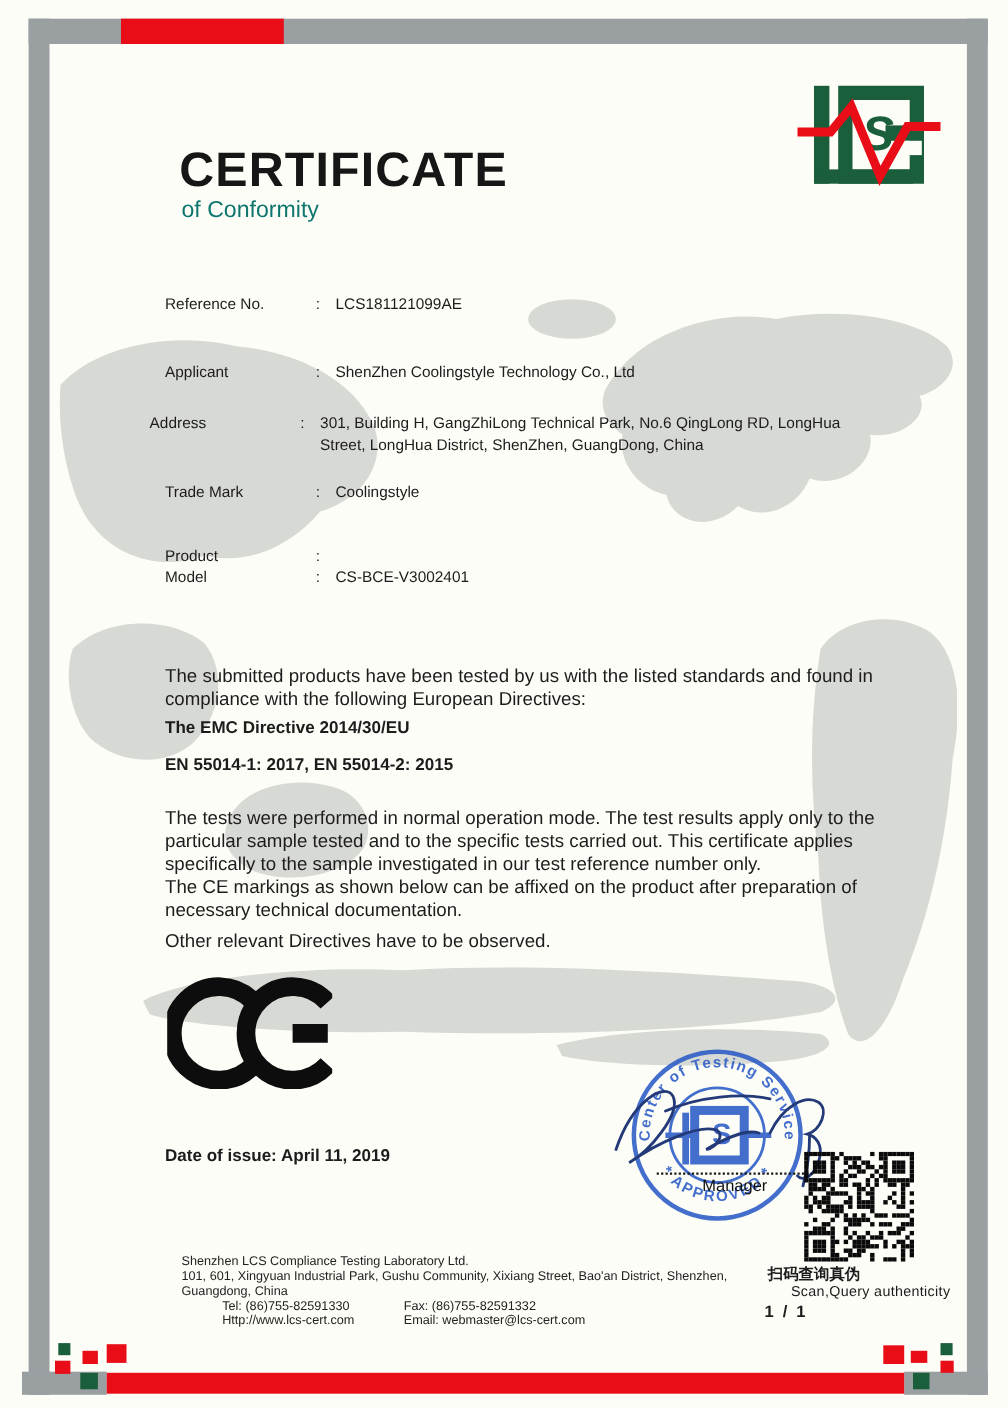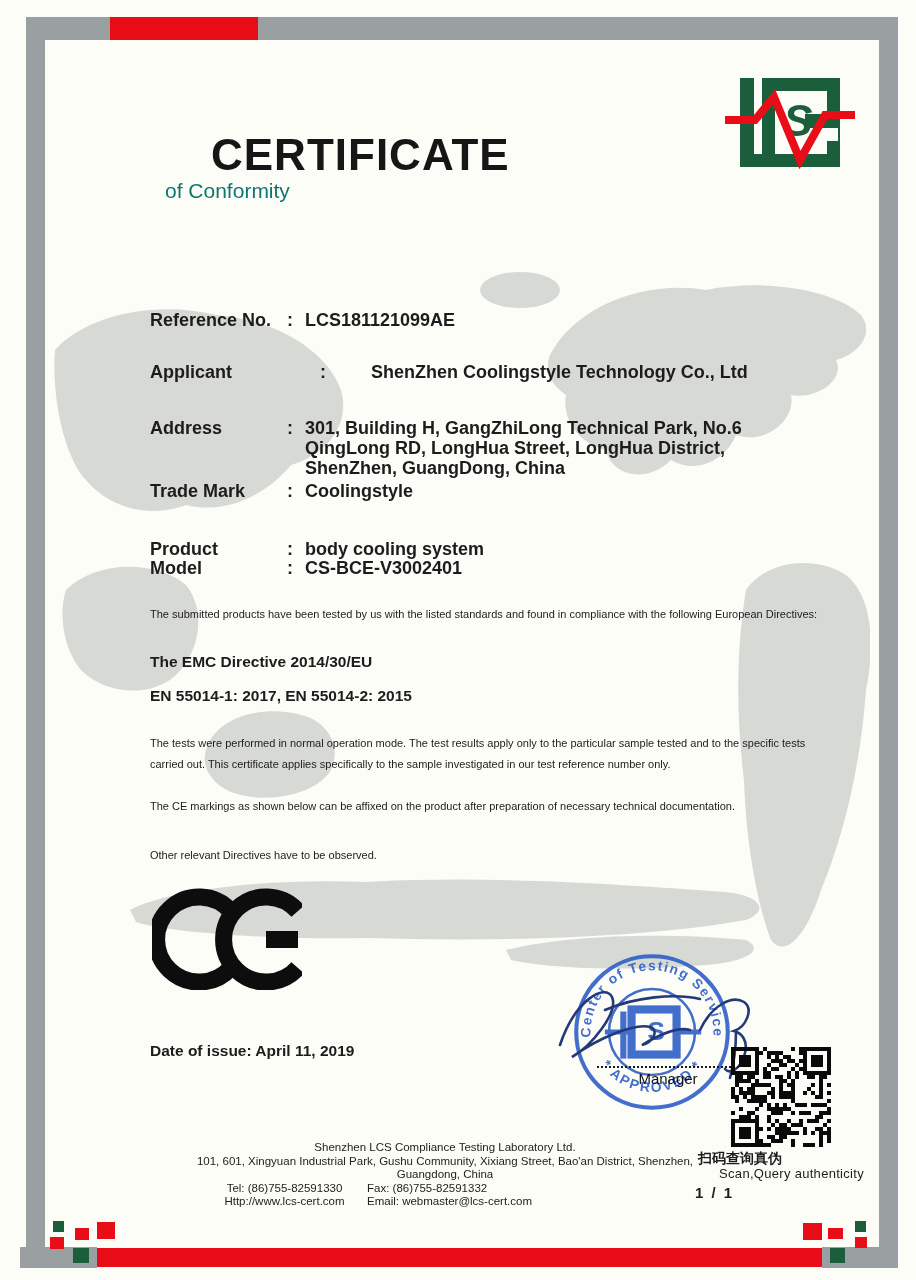--- a/index.html
+++ b/index.html
@@ -4,27 +4,27 @@
 <style>
   html,body{margin:0;padding:0;}
   body{width:916px;height:1280px;position:relative;background:#fdfdf8;overflow:hidden;
        font-family:"Liberation Sans", sans-serif;color:#1c1c1c;}
   .abs{position:absolute;}
   
   .gray{background:#9aa0a2;}
   .red{background:#e80d17;}
   .green{background:#1b5e3b;}
   
-  .h-title{font-size:44px;font-weight:bold;letter-spacing:1px;color:#161616;margin-left:48px;}
+  .h-title{font-size:44px;font-weight:bold;letter-spacing:1px;color:#161616;}
   .h-sub{font-size:21px;font-weight:normal;color:#0f766e;}
-  .row{display:grid;grid-template-columns:137px 18px 482px;font-size:18px;font-weight:bold;line-height:20px;margin-top:44px;}
-  .para{font-size:11px;line-height:21px;width:676px;}
+  .row{display:grid;grid-template-columns:137px 18px 482px;font-size:14px;font-weight:normal;line-height:20px;}
+  .para{font-size:17px;line-height:21px;width:676px;}
   .para.bold{font-weight:bold;font-size:15.5px;}
   .date-line{font-size:15.5px;font-weight:bold;}
-  .footer{font-size:11.5px;line-height:13.6px;color:#222;text-align:center;}
+  .footer{font-size:11.5px;line-height:13.6px;color:#222;}
   .footer .cols{display:flex;margin-left:37px;}
   .footer .c1{width:165px;}
   .qr-caption-zh{font-size:14px;font-weight:bold;text-align:left;}
   .qr-caption-en{font-size:13px;text-align:right;letter-spacing:.3px;}
   .pagenum{font-size:15px;font-weight:bold;letter-spacing:2px;}
   .manager{font-size:15px;text-align:center;color:#111;}
   .dotline{border-bottom:2px dotted #1a1a1a;}
 </style>
 </head>
 <body>
@@ -75,39 +75,38 @@
 </svg>
 
 <div class="abs h-title" style="left:163px;top:130px;">CERTIFICATE</div>
 <div class="abs h-sub" style="left:165px;top:179px;">of Conformity</div>
 
 <div class="abs row" style="left:150px;top:266px;">
   <span>Reference No.</span>
   <span>:</span>
   <span>LCS181121099AE</span>
 </div>
-<div class="abs row" style="left:150px;top:318px;gap:33px;">
+<div class="abs row" style="left:150px;top:328px;">
   <span>Applicant</span>
   <span>:</span>
   <span>ShenZhen Coolingstyle Technology Co., Ltd</span>
 </div>
-<div class="abs row" style="left:150px;top:374px;">
+<div class="abs row" style="left:136px;top:374px;">
   <span>Address</span>
   <span>:</span>
   <span>301, Building H, GangZhiLong Technical Park, No.6 QingLong RD, LongHua Street, LongHua District, ShenZhen, GuangDong, China</span>
 </div>
 <div class="abs row" style="left:150px;top:437px;">
   <span>Trade Mark</span>
   <span>:</span>
   <span>Coolingstyle</span>
 </div>
 <div class="abs row" style="left:150px;top:495px;">
   <span>Product</span>
   <span>:</span>
-  <span>body cooling system</span>
 </div>
 <div class="abs row" style="left:150px;top:514px;">
   <span>Model</span>
   <span>:</span>
   <span>CS-BCE-V3002401</span>
 </div>
 
 <div class="abs para" style="left:150px;top:604px;">The submitted products have been tested by us with the listed standards and found in compliance with the following European Directives:</div>
 <div class="abs para bold" style="left:150px;top:651px;">The EMC Directive 2014/30/EU</div>
 <div class="abs para bold" style="left:150px;top:685px;">EN 55014-1: 2017, EN 55014-2: 2015</div>

